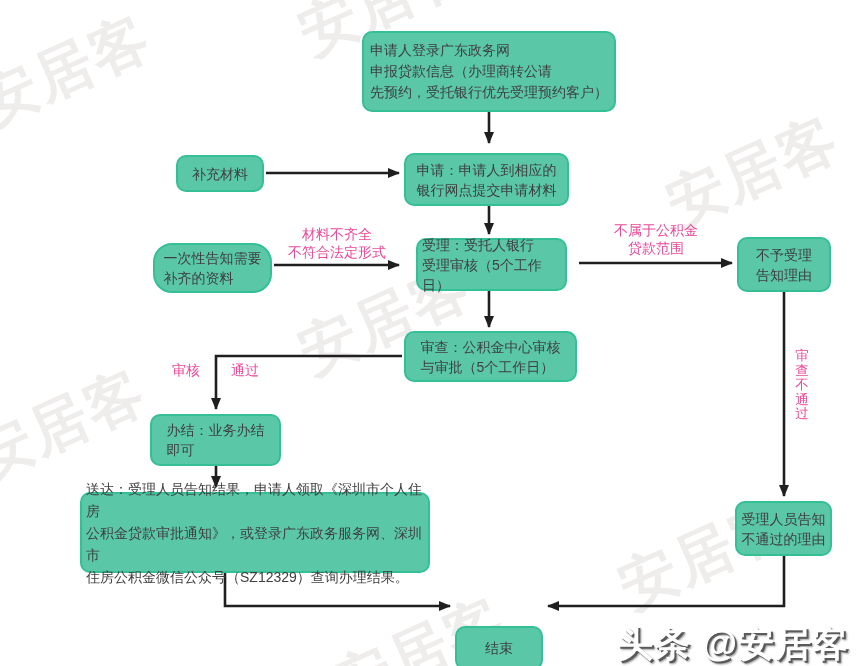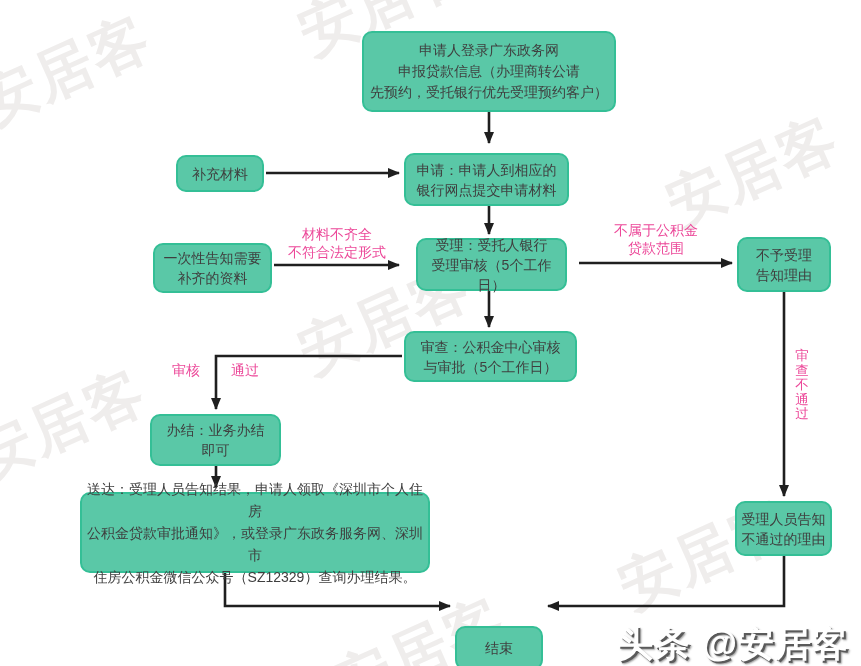--- a/index.html
+++ b/index.html
@@ -14,27 +14,27 @@
     transform:rotate(-24deg);white-space:nowrap;letter-spacing:2px;
     user-select:none;z-index:0;
   }
   
   #connectors{position:absolute;left:0;top:0;z-index:1;}
   
   .node{
     position:absolute;z-index:2;
     background:#5ac8a7;border:2px solid #34bf96;border-radius:10px;
     display:flex;align-items:center;justify-content:center;
-    text-align:center;color:#3f3f3f;font-size:14px;line-height:20px;
+    text-align:left;color:#3f3f3f;font-size:14px;line-height:20px;
     white-space:pre-line;box-sizing:border-box;padding:16px 4px;
   }
   .n-login{left:362px;top:31px;width:254px;height:81px;line-height:21px;}
   .n-supplement{left:176px;top:155px;width:88px;height:37px;}
   .n-apply{left:404px;top:153px;width:165px;height:53px;}
-  .n-notify{left:153px;top:243px;width:119px;height:50px;}
+  .n-notify{left:153px;top:243px;width:119px;height:50px;border-radius:19px;}
   .n-accept{left:404px;top:238px;width:151px;height:53px;margin-left:12px;}
   .n-reject{left:737px;top:237px;width:94px;height:55px;}
   .n-review{left:404px;top:331px;width:173px;height:51px;}
   .n-complete{left:150px;top:414px;width:131px;height:52px;}
   .n-deliver{left:40px;top:492px;width:350px;height:81px;line-height:22px;margin-left:40px;}
   .n-inform{left:735px;top:501px;width:97px;height:55px;}
   .n-end{left:455px;top:586px;width:88px;height:44px;margin-top:40px;}
   
   .elabel{
     position:absolute;z-index:2;color:#ec4899;font-size:14px;line-height:18px;

